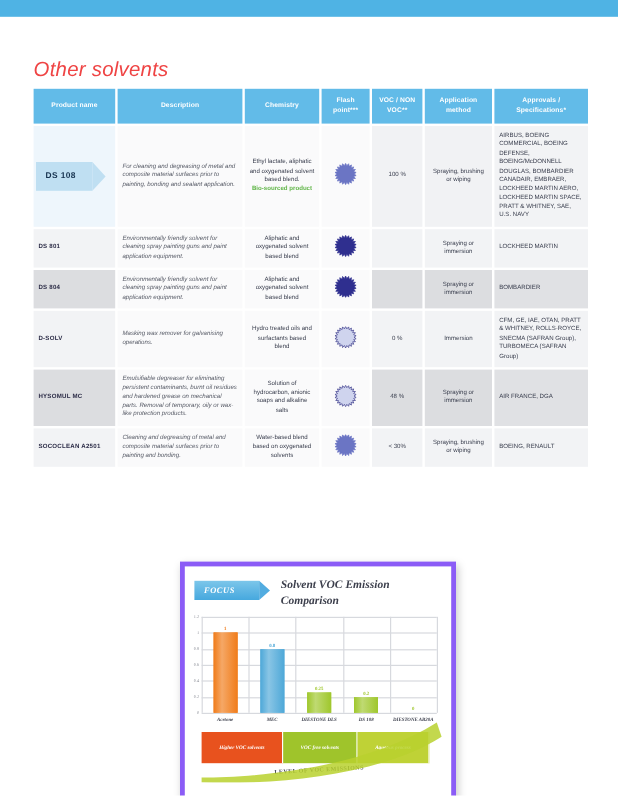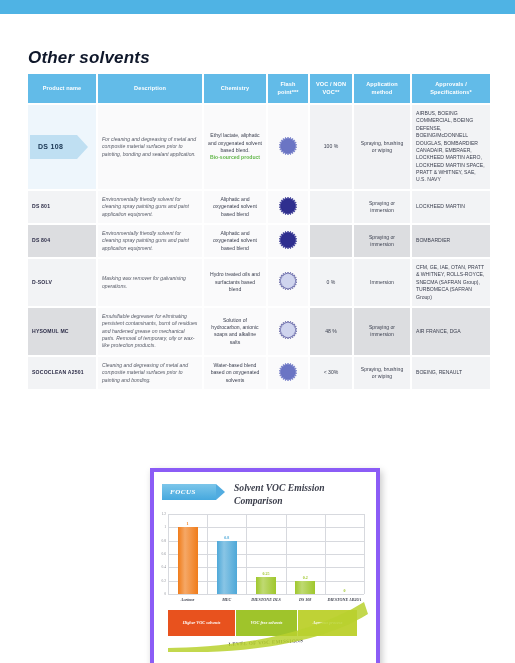--- a/index.html
+++ b/index.html
@@ -22,23 +22,23 @@
     left: 0; top: 0;
     width: 515px; height: 14px;
     background: #4fb3e4;
   }
 
   
   #page-title {
     position: absolute;
     left: 28px; top: 48px;
     font-size: 17px;
-    font-weight: bold;
-    font-style: italic;
-    color: #0f172a;
+    font-weight: normal;
+    font-style: italic;
+    color: #ef4444;
     letter-spacing: .2px;
   }
 
   
   #solvent-table {
     position: absolute;
     left: 26px; top: 72px;
     width: 464px;
     border-collapse: separate;
     border-spacing: 2px 2px;

